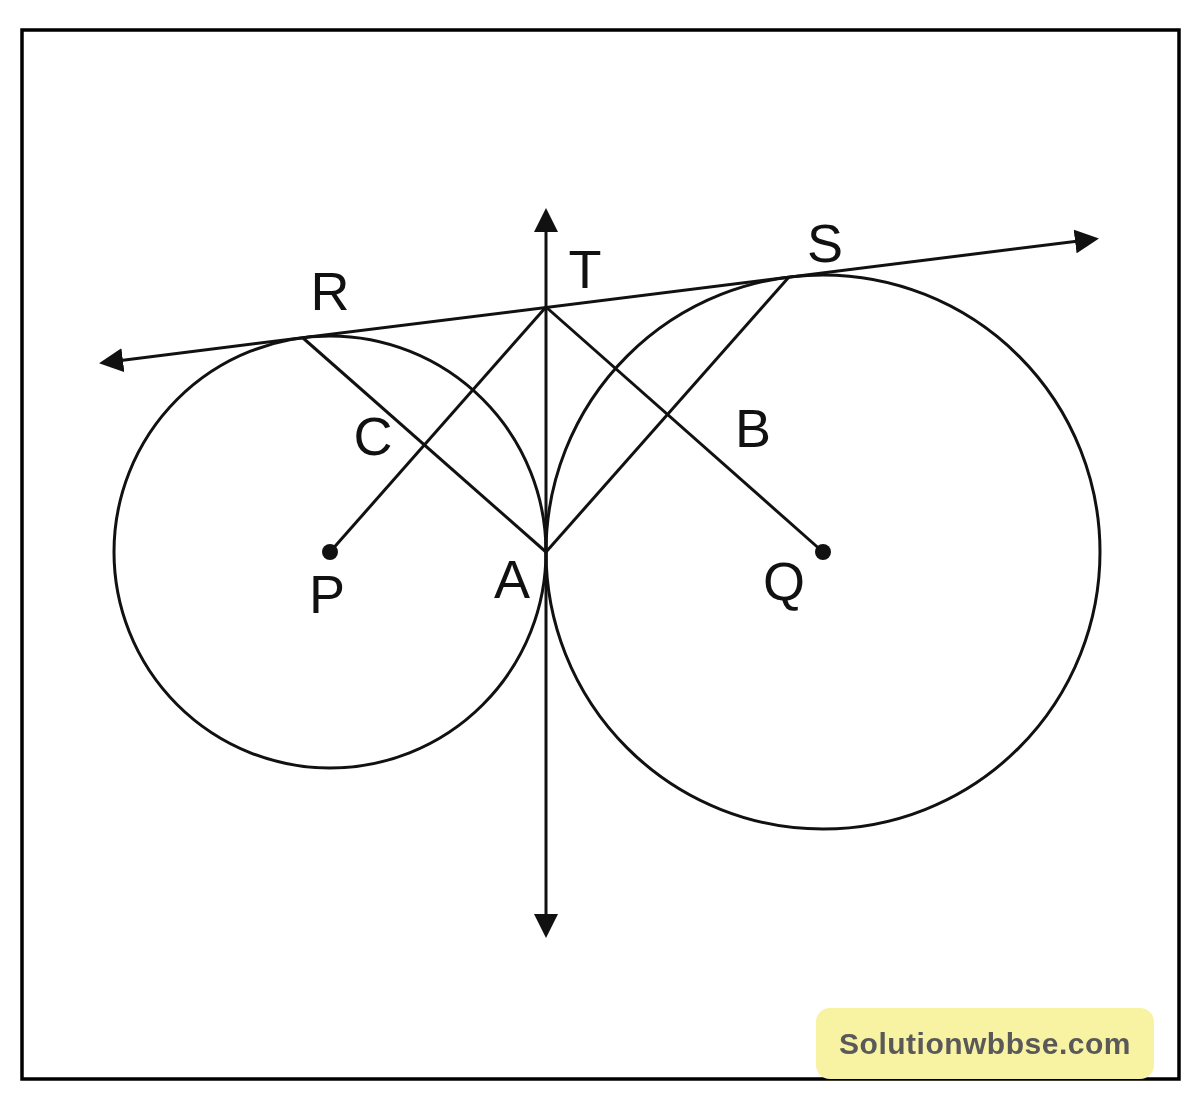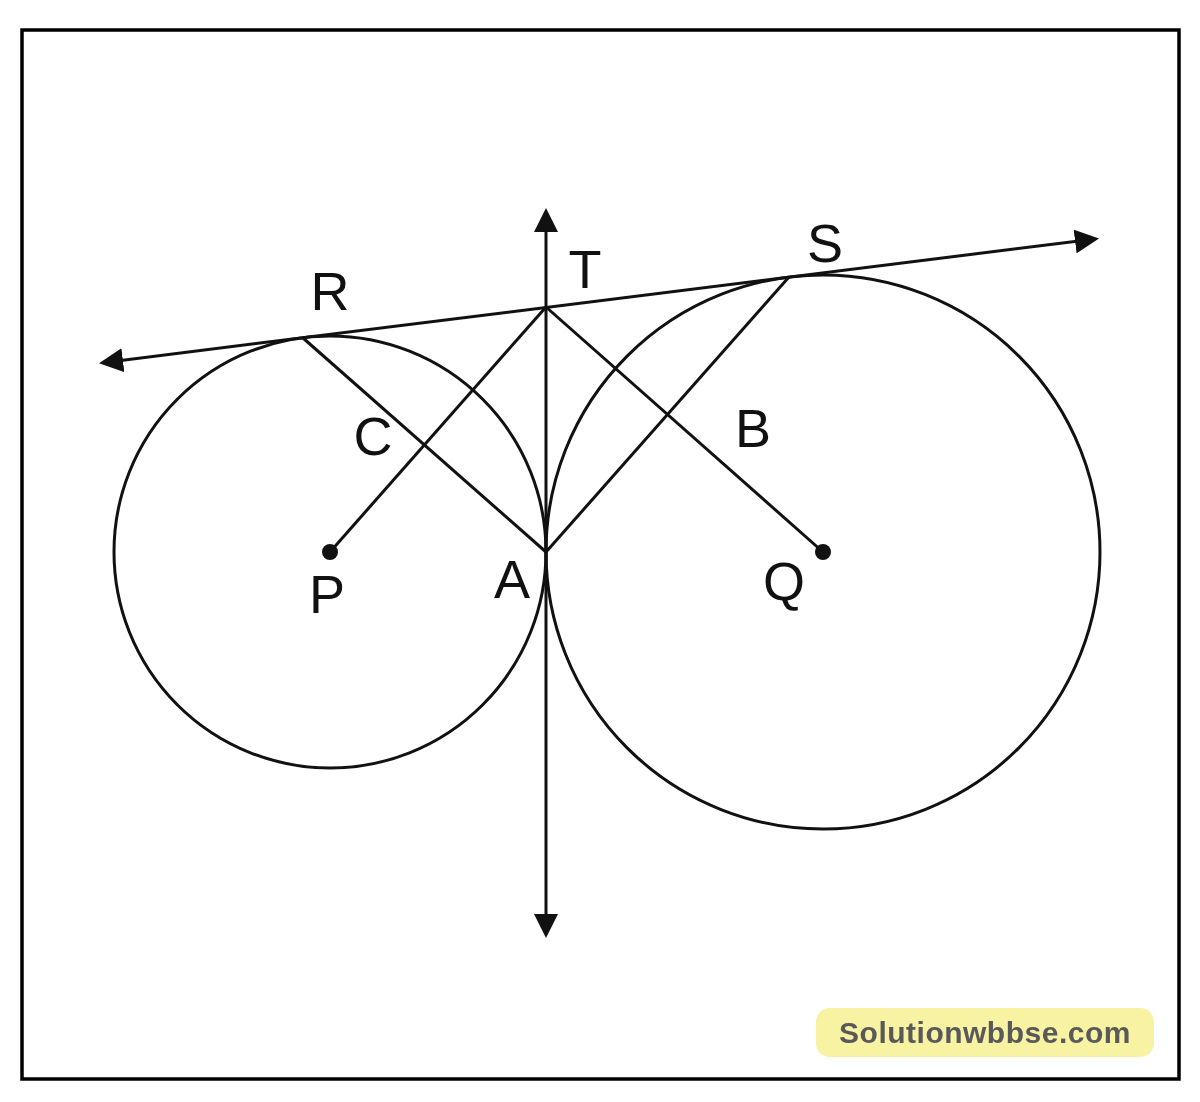--- a/index.html
+++ b/index.html
@@ -25,21 +25,21 @@
   .label {
     font-family: "Liberation Sans", "DejaVu Sans", sans-serif;
     font-size: 54px;
     fill: #111111;
   }
   .watermark {
     position: absolute;
     left: 816px;
     top: 1008px;
     width: 338px;
-    height: 49px;
+    height: 71px;
     background: #f8f2a3;
     border-radius: 14px;
     display: flex;
     align-items: center;
     justify-content: center;
   }
   .watermark span {
     font-size: 30px;
     font-weight: 700;
     color: #595959;

